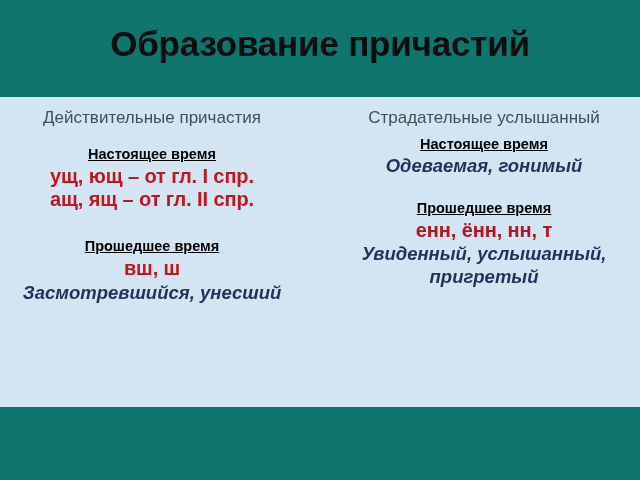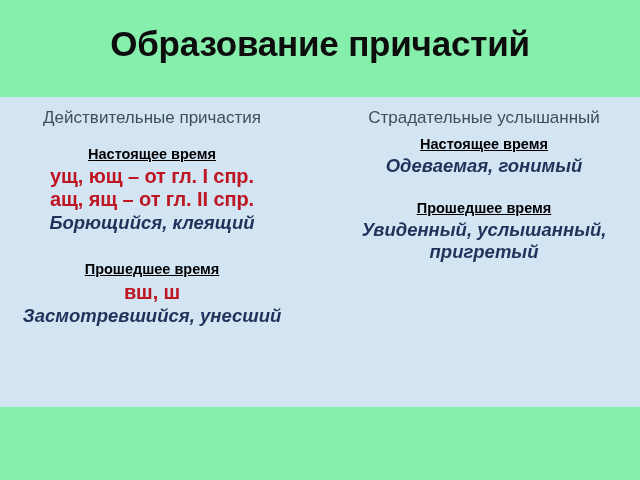--- a/index.html
+++ b/index.html
@@ -10,21 +10,21 @@
     width: 640px;
     height: 480px;
     background: #FFFFFF;
     font-family: "Liberation Sans", sans-serif;
     overflow: hidden;
   }
   .slide {
     position: relative;
     width: 640px;
     height: 480px;
-    background: #86efac;
+    background: #0f766e;
   }
   .slide-title {
     position: absolute;
     top: 26px;
     left: 0;
     width: 640px;
     text-align: center;
     font-size: 35px;
     font-weight: bold;
     color: #0D0D0D;
@@ -102,40 +102,40 @@
   <div class="panel">
     <div class="columns">
 
       <div class="col col-left">
         <div class="col-head">Действительные причастия</div>
 
         <div class="tense-block left-present">
           <div class="tense-label">Настоящее время</div>
           <div class="rule">ущ, ющ – от гл. I спр.</div>
           <div class="rule">ащ, ящ – от гл. II спр.</div>
-          <div class="example">Борющийся, клеящий</div>
         </div>
 
         <div class="tense-block left-past">
           <div class="tense-label">Прошедшее время</div>
           <div class="rule">вш, ш</div>
           <div class="example">Засмотревшийся, унесший</div>
         </div>
       </div>
 
       <div class="col col-right">
         <div class="col-head">Страдательные услышанный</div>
 
         <div class="tense-block right-present">
           <div class="tense-label">Настоящее время</div>
           <div class="example">Одеваемая, гонимый</div>
         </div>
 
         <div class="tense-block right-past">
           <div class="tense-label">Прошедшее время</div>
+          <div class="rule rule-red-dark">енн, ённ, нн, т</div>
           <div class="example">Увиденный, услышанный, пригретый</div>
         </div>
       </div>
 
     </div>
   </div>
 
 </div>
 
 </body></html>

